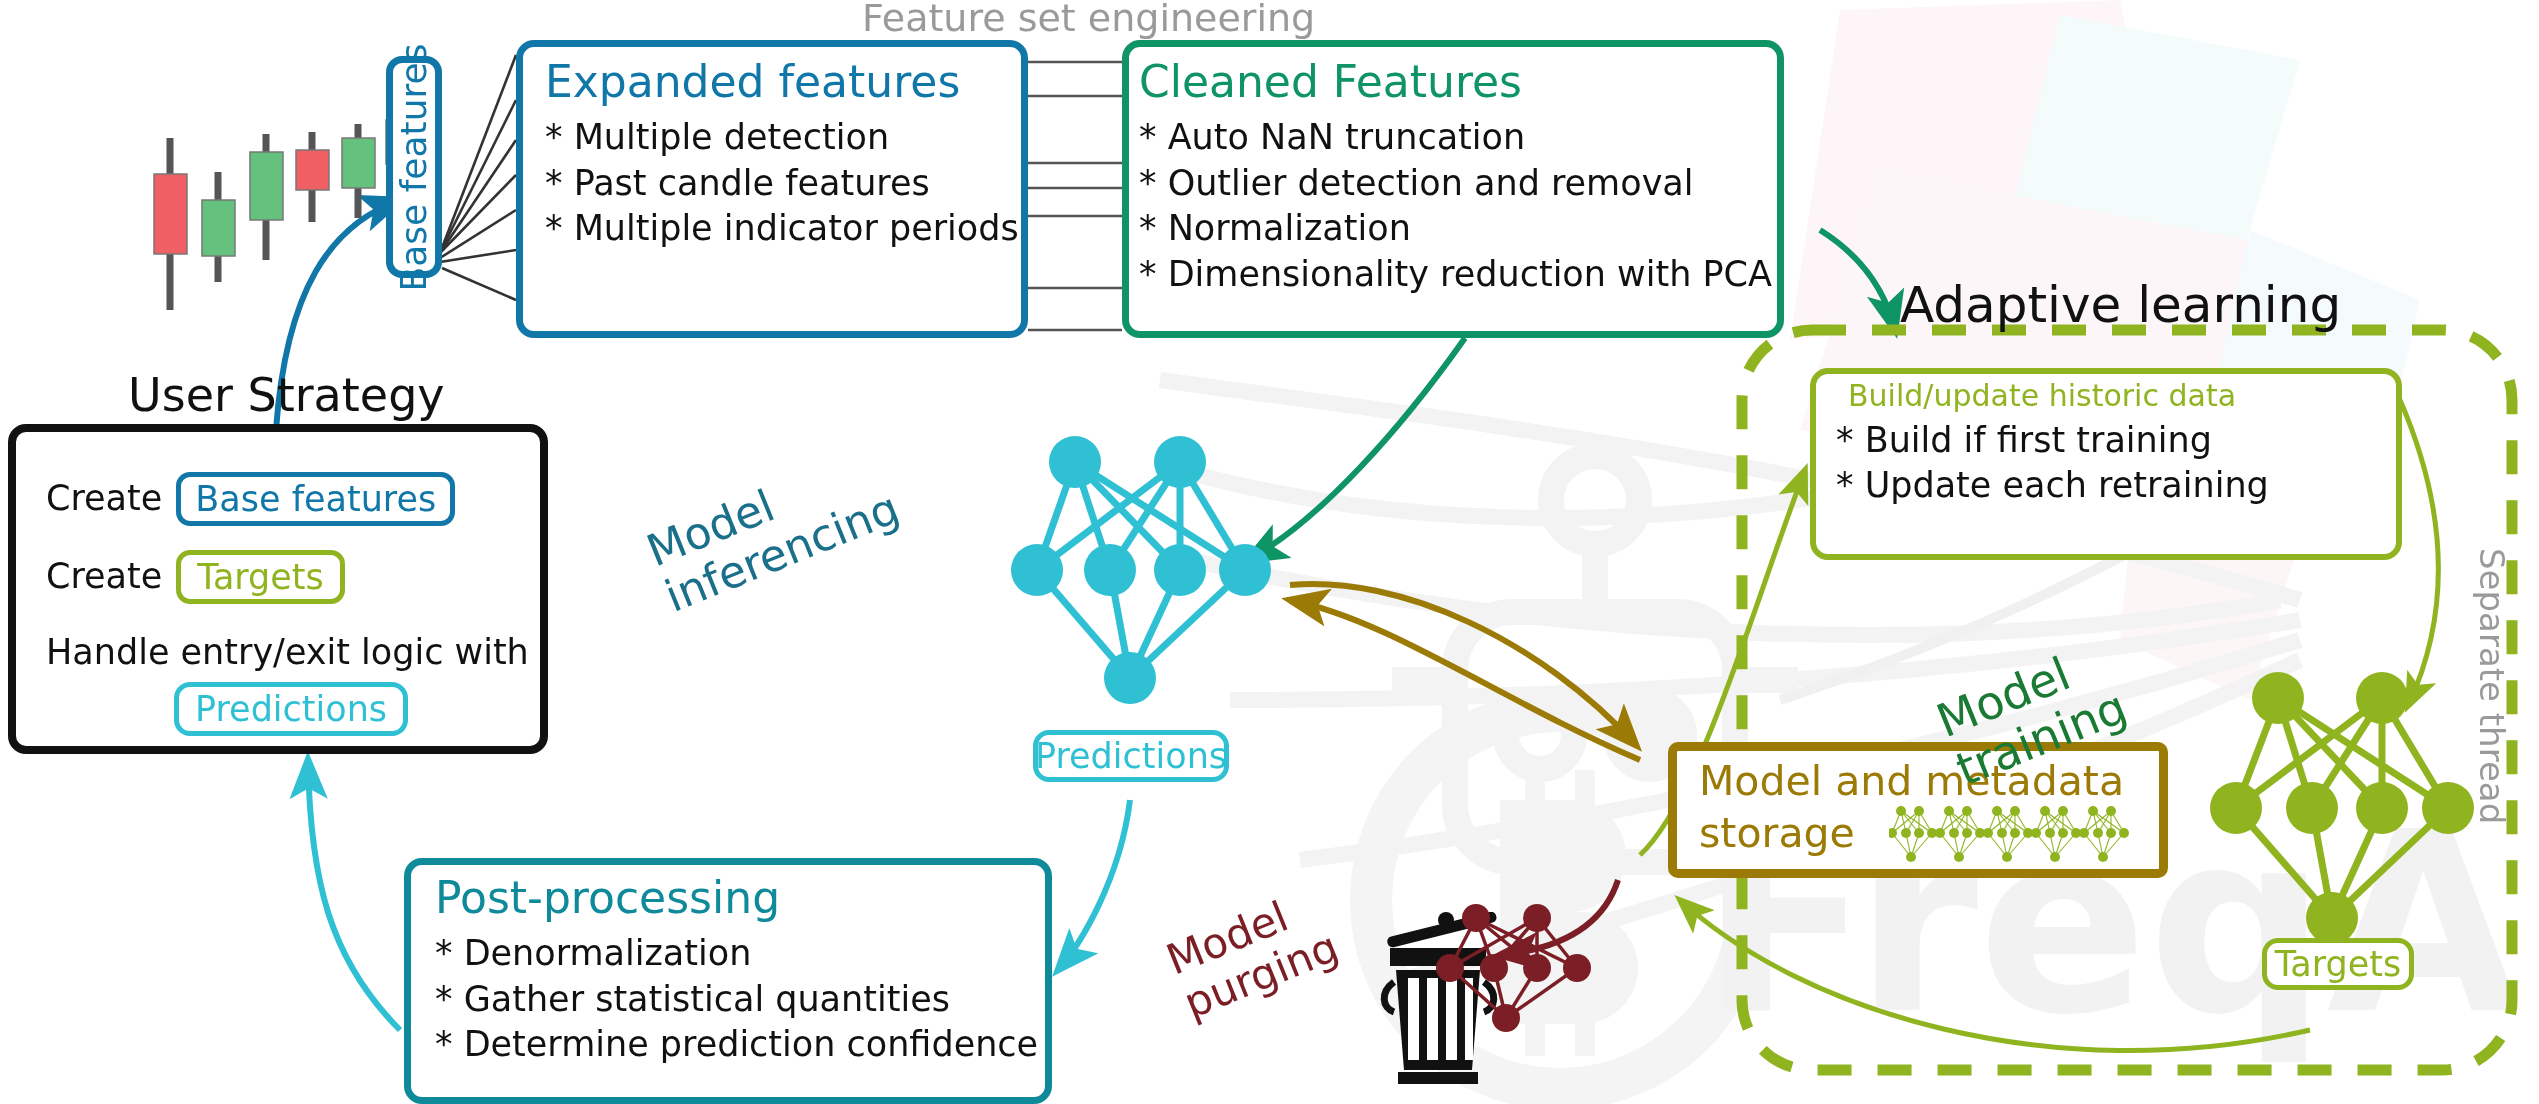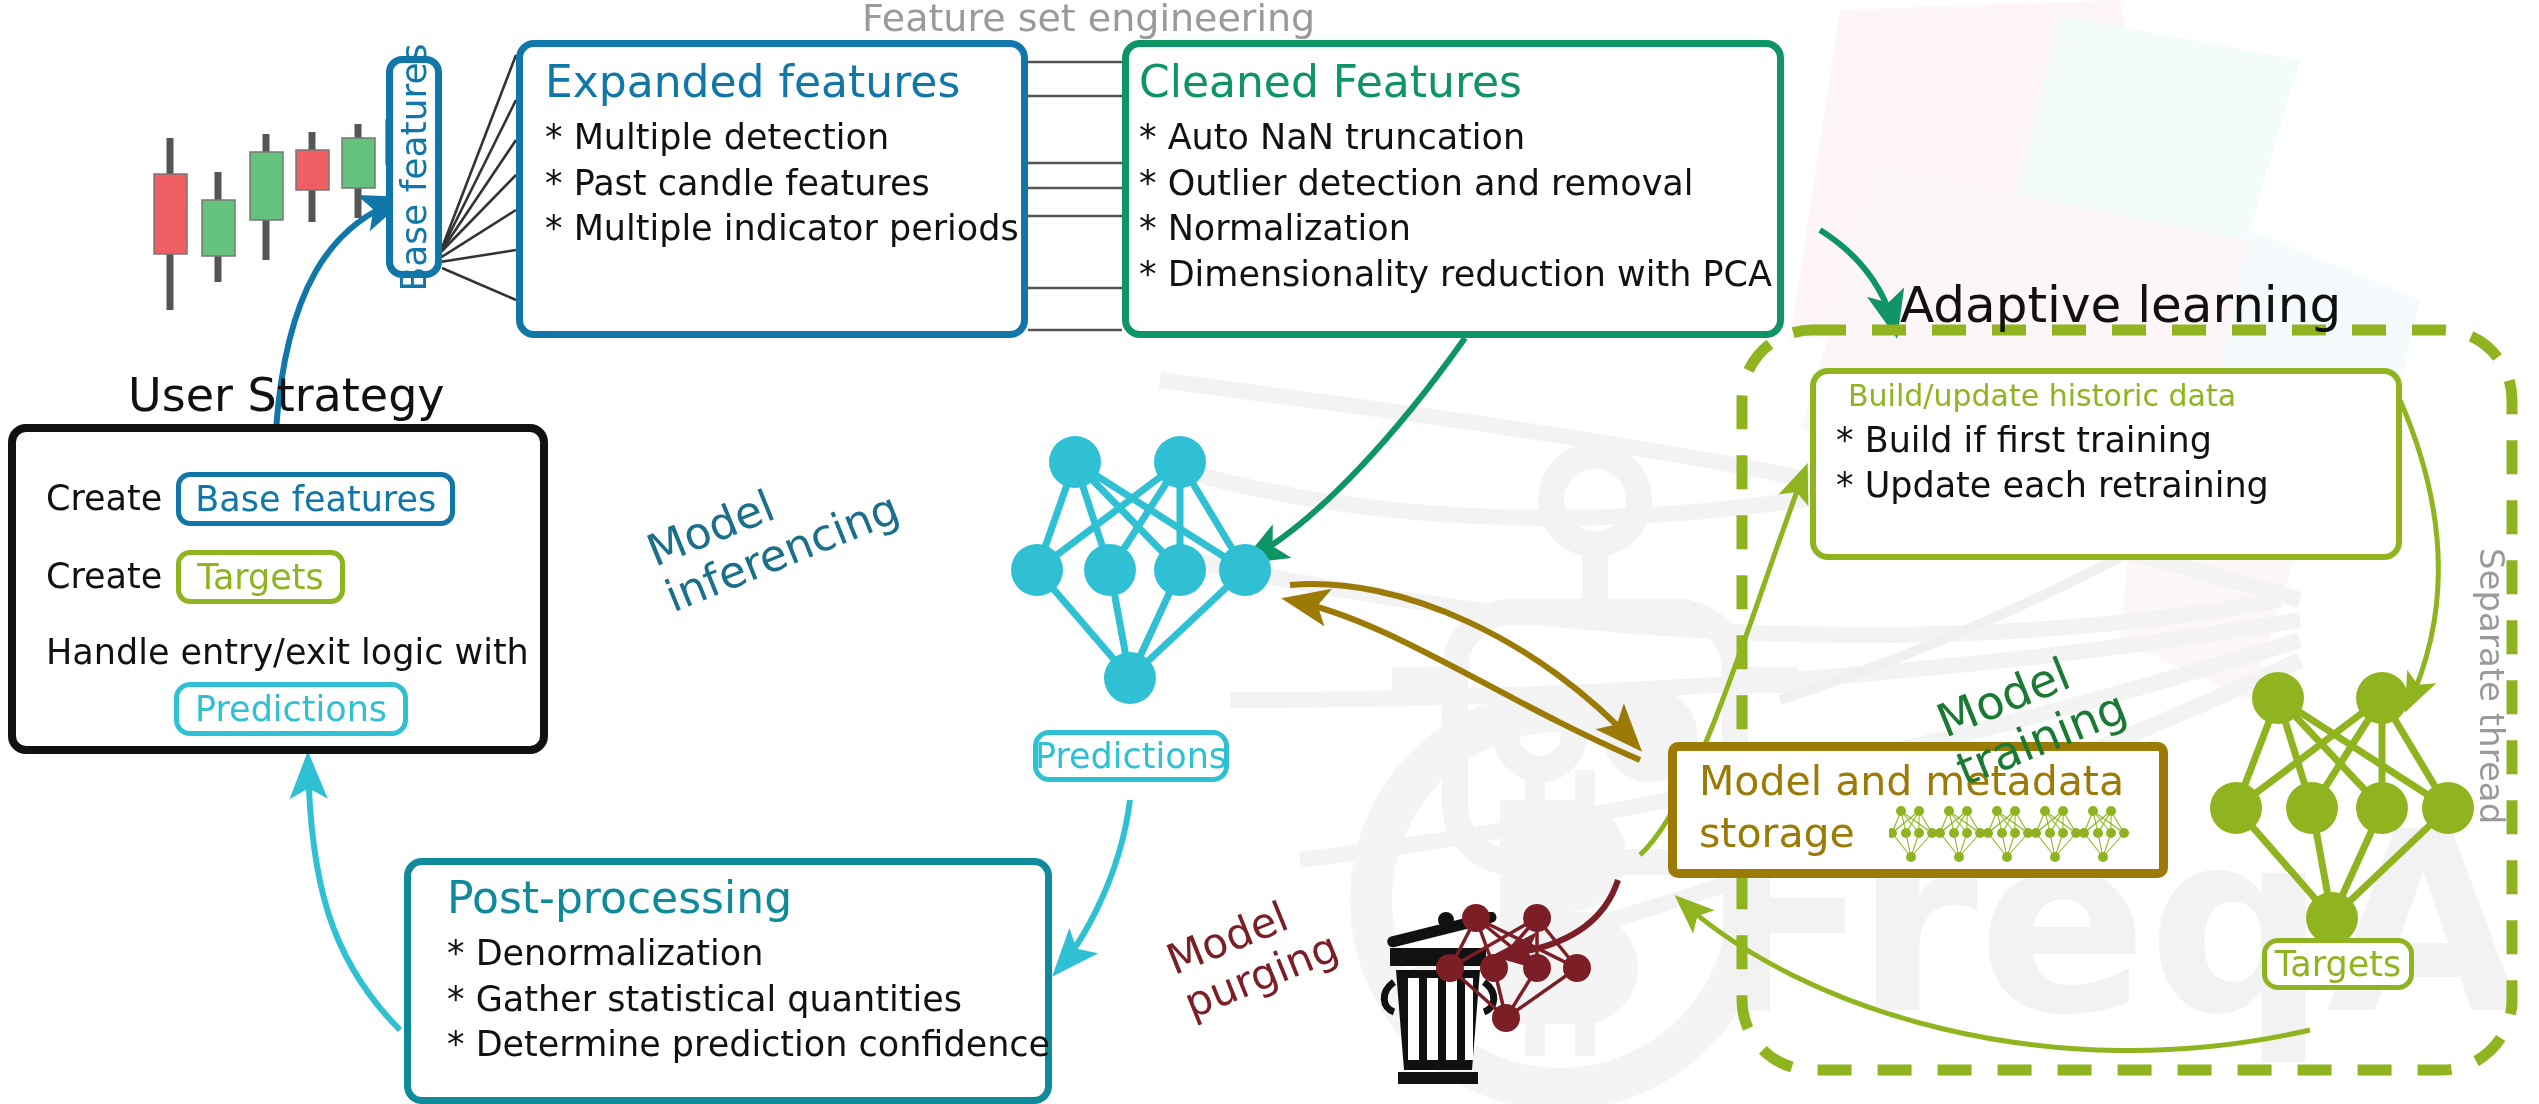--- a/index.html
+++ b/index.html
@@ -239,21 +239,21 @@
       <circle cx="180" cy="150" r="26"></circle>
         <circle cx="245" cy="150" r="26"></circle>
       <circle cx="130" cy="258" r="26"></circle>
     </g>
   </svg>
 
   <div class="pill" style="left:1033px;top:730px;width:196px;height:52px;border-width:5px;border-color:#2fc0d4;">
     <span style="color:#2fc0d4;font-size:35px;">Predictions</span>
   </div>
 
-  <div class="box rbox" style="left:404px;top:858px;width:648px;height:246px;border-width:7px;border-color:#0e8a9a;padding:10px 36px;">
+  <div class="box rbox" style="left:404px;top:858px;width:648px;height:246px;border-width:7px;border-color:#0e8a9a;padding:10px 24px;">
     <div class="title" style="color:#0e8a9a;font-size:44px;">Post-processing</div>
     <div class="itemlist">
       <div class="item">* Denormalization</div>
       <div class="item">* Gather statistical quantities</div>
       <div class="item">* Determine prediction confidence</div>
     </div>
   </div>
 
   <div class="scriptlabel rot-neg30" style="left:1160px;top:940px;color:#7b1e25;font-size:42px;">Model
 purging</div>

